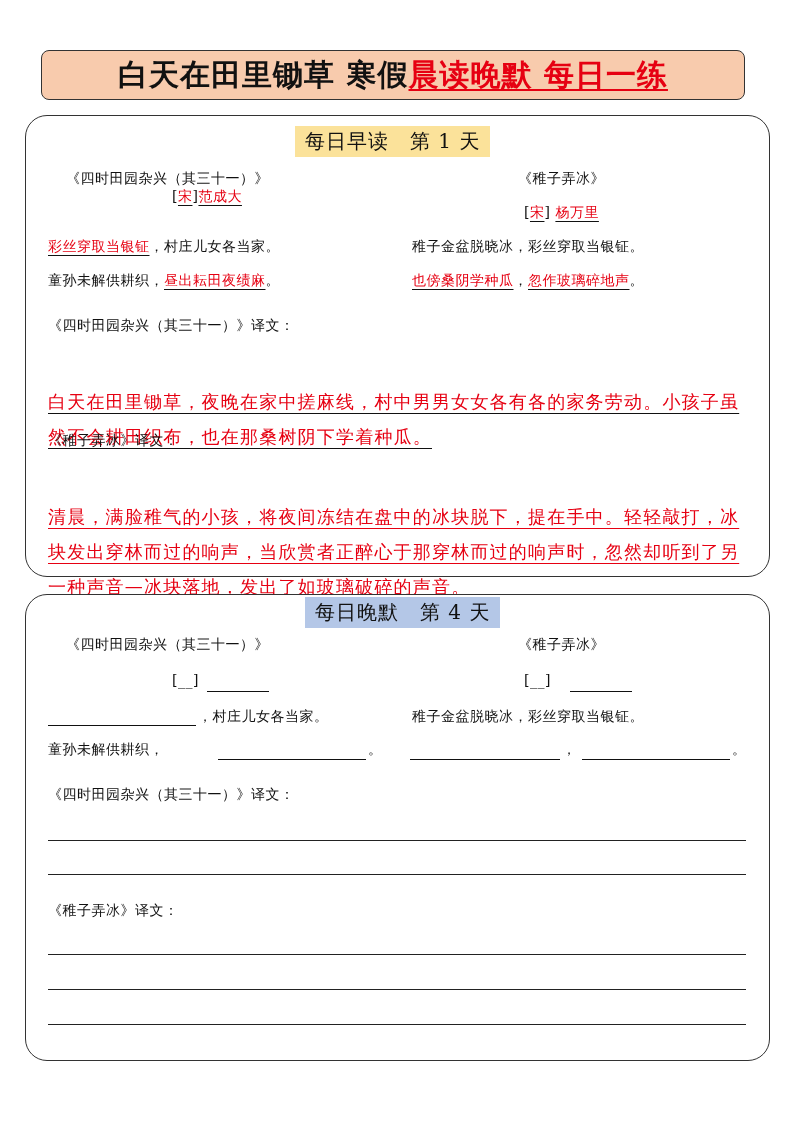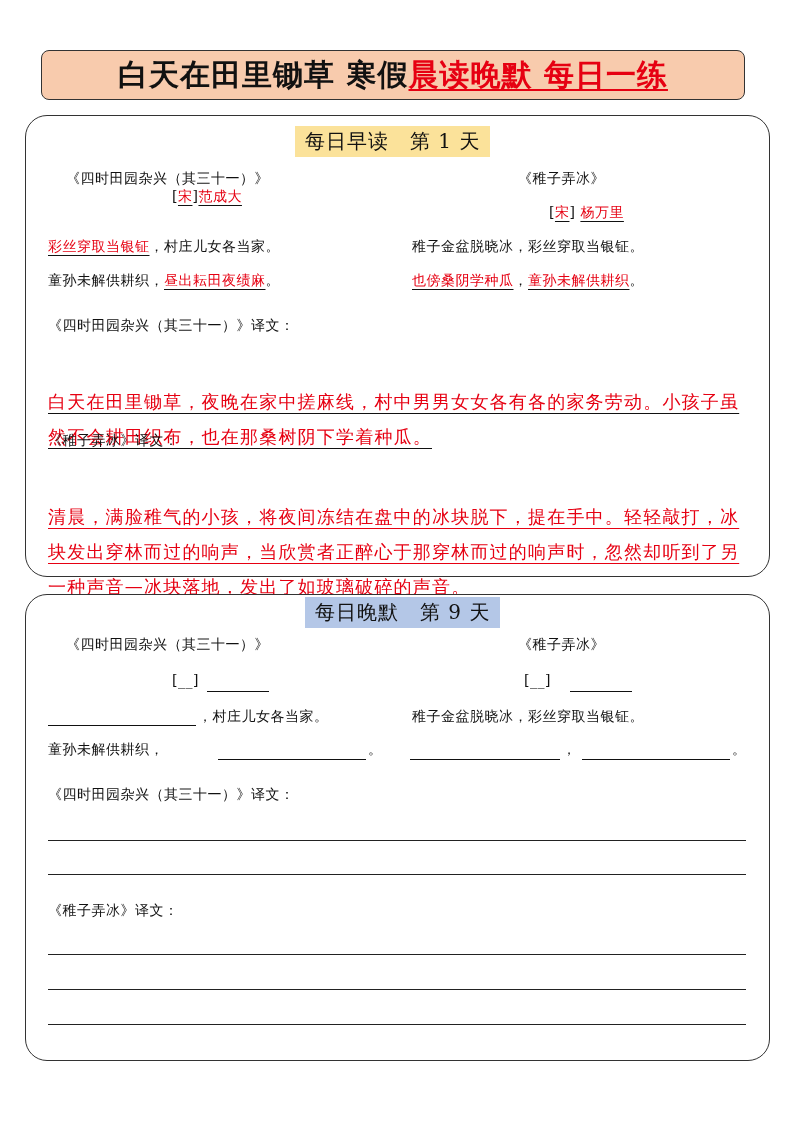--- a/index.html
+++ b/index.html
@@ -54,45 +54,45 @@
 <div class="abs panel panel1"></div>
 
 <div class="abs section-title st-yellow" style="left:295px; top:126px;">每日早读　第 1 天</div>
 
 <div class="abs txt" style="left:66px; top:171px;">《四时田园杂兴（其三十一）》</div>
 <div class="abs txt" style="left:518px; top:171px;">《稚子弄冰》</div>
 
 <div class="abs txt" style="left:172px; top:189px;">
   <span>[</span><span class="ul-red">宋</span><span>]</span><span class="ul-red">范成大</span>
 </div>
-<div class="abs txt" style="left:524px; top:205px;margin-left:25px;">
+<div class="abs txt" style="left:524px; top:205px;">
   <span>[</span><span class="ul-red">宋</span><span>]</span>&nbsp;<span class="ul-red">杨万里</span>
 </div>
 
 <div class="abs txt" style="left:48px; top:239px;">
   <span class="ul-red">彩丝穿取当银钲</span><span>，村庄儿女各当家。</span>
 </div>
 <div class="abs txt" style="left:412px; top:239px;">稚子金盆脱晓冰，彩丝穿取当银钲。</div>
 
 <div class="abs txt" style="left:48px; top:273px;">
   <span>童孙未解供耕织，</span><span class="ul-red">昼出耘田夜绩麻</span><span>。</span>
 </div>
 <div class="abs txt" style="left:412px; top:273px;">
-  <span class="ul-red">也傍桑阴学种瓜</span><span>，</span><span class="ul-red">童孙未解供耕织</span><span>。</span>
+  <span class="ul-red">也傍桑阴学种瓜</span><span>，</span><span class="ul-red">忽作玻璃碎地声</span><span>。</span>
 </div>
 
 <div class="abs txt" style="left:48px; top:318px;">《四时田园杂兴（其三十一）》译文：</div>
 <div class="abs para" style="top:344px;">白天在田里锄草，夜晚在家中搓麻线，村中男男女女各有各的家务劳动。小孩子虽然不会耕田织布，也在那桑树阴下学着种瓜。</div>
 
 <div class="abs txt" style="left:48px; top:433px;">《稚子弄冰》译文：</div>
 <div class="abs para" style="top:459px;text-decoration:underline;">清晨，满脸稚气的小孩，将夜间冻结在盘中的冰块脱下，提在手中。轻轻敲打，冰块发出穿林而过的响声，当欣赏者正醉心于那穿林而过的响声时，忽然却听到了另一种声音—冰块落地，发出了如玻璃破碎的声音。</div>
 
 <div class="abs panel panel2"></div>
 
-<div class="abs section-title st-blue" style="left:305px; top:597px;">每日晚默　第 9 天</div>
+<div class="abs section-title st-blue" style="left:305px; top:597px;">每日晚默　第 4 天</div>
 
 <div class="abs txt" style="left:66px; top:637px;">《四时田园杂兴（其三十一）》</div>
 <div class="abs txt" style="left:518px; top:637px;">《稚子弄冰》</div>
 
 <div class="abs txt" style="left:172px; top:673px;">[__]</div>
 <div class="abs blank" style="left:207px; top:690px; width:62px;"></div>
 
 <div class="abs txt" style="left:524px; top:673px;">[__]</div>
 <div class="abs blank" style="left:570px; top:690px; width:62px;"></div>
 

